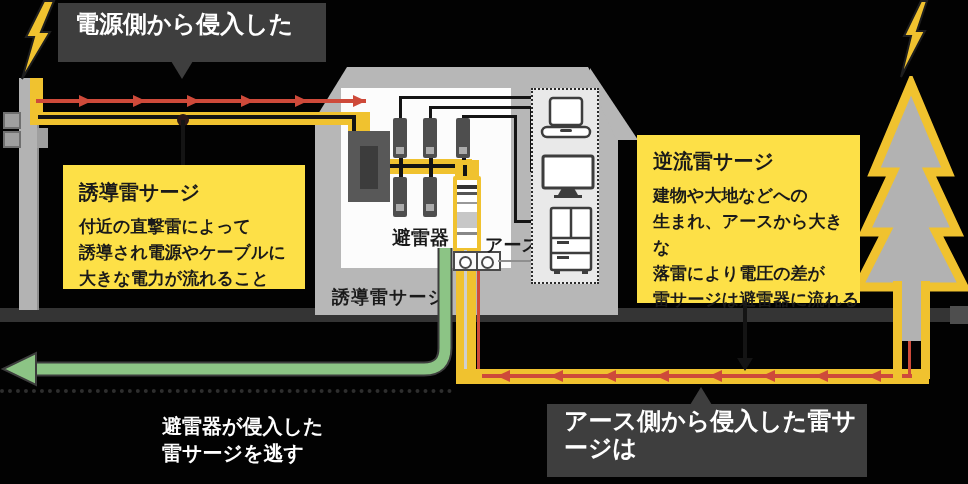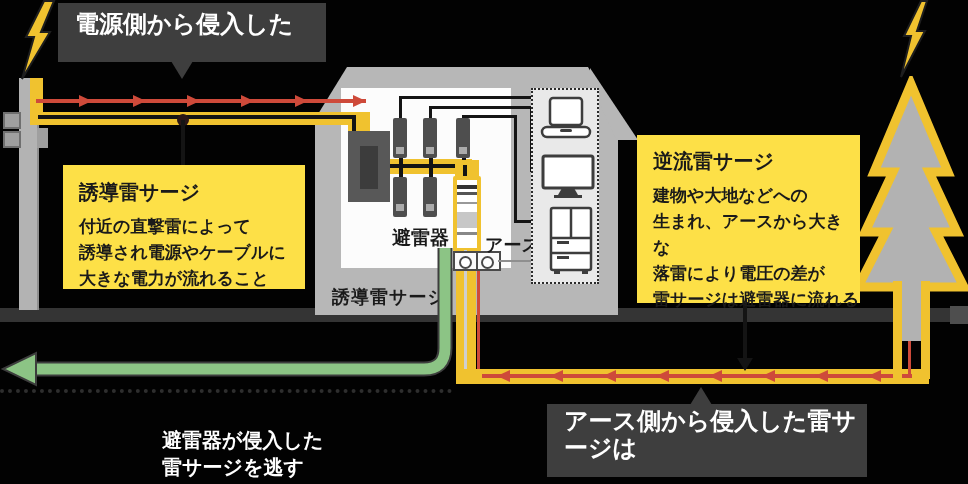--- a/index.html
+++ b/index.html
@@ -59,21 +59,21 @@
   
   .devices-box{left:531px;top:88px;width:68px;height:196px;background:#E9E9E9;border:2px dotted #2B2B2B;box-sizing:border-box;}
   
   .callout{background:var(--callout);color:#FFF;font-weight:700;font-size:24px;line-height:26px;}
   .callout .pad{padding:8px 0 0 17px;}
   .pointer-down{width:0;height:0;border-left:11px solid transparent;border-right:11px solid transparent;border-top:18px solid var(--callout);}
   .pointer-up{width:0;height:0;border-left:11px solid transparent;border-right:11px solid transparent;border-bottom:18px solid var(--callout);}
   .infobox{background:#fde047;color:var(--ink);}
   .infobox .title{font-size:20px;font-weight:700;margin:14px 0 7px 16px;}
   .infobox .line{font-size:17px;font-weight:600;line-height:26px;margin-left:16px;}
-  .caption{color:#FFF;font-weight:700;font-size:20px;line-height:27px;margin-top:14px;}
+  .caption{color:#FFF;font-weight:700;font-size:20px;line-height:27px;}
   svg{display:block;}
 </style>
 </head>
 <body>
 
 <div id="stage">
 
   <div class="abs ground"></div>
   <div class="abs ground-cap"></div>
   <div class="abs dotted-ground"></div>

